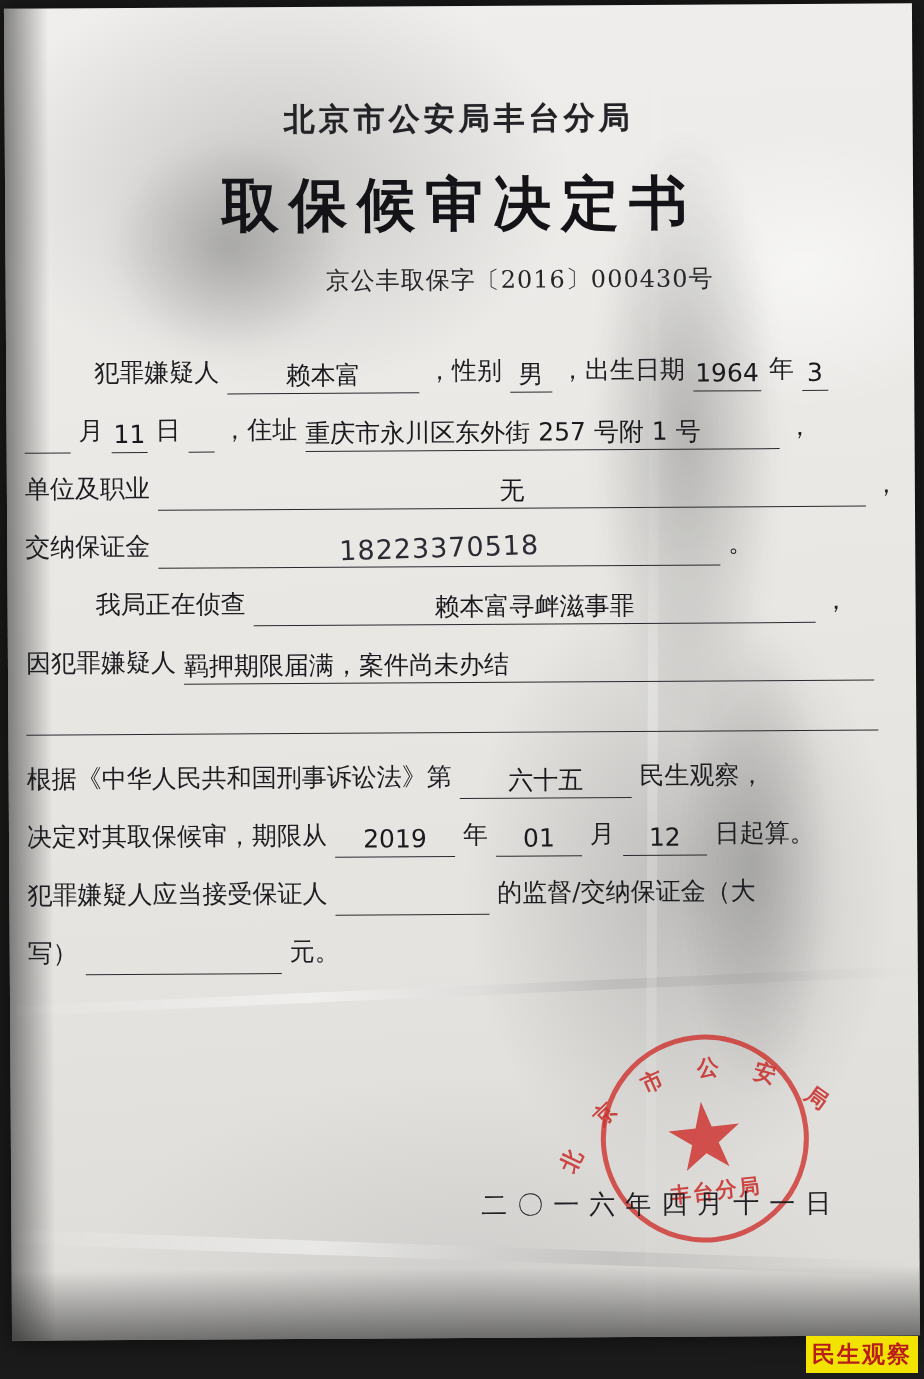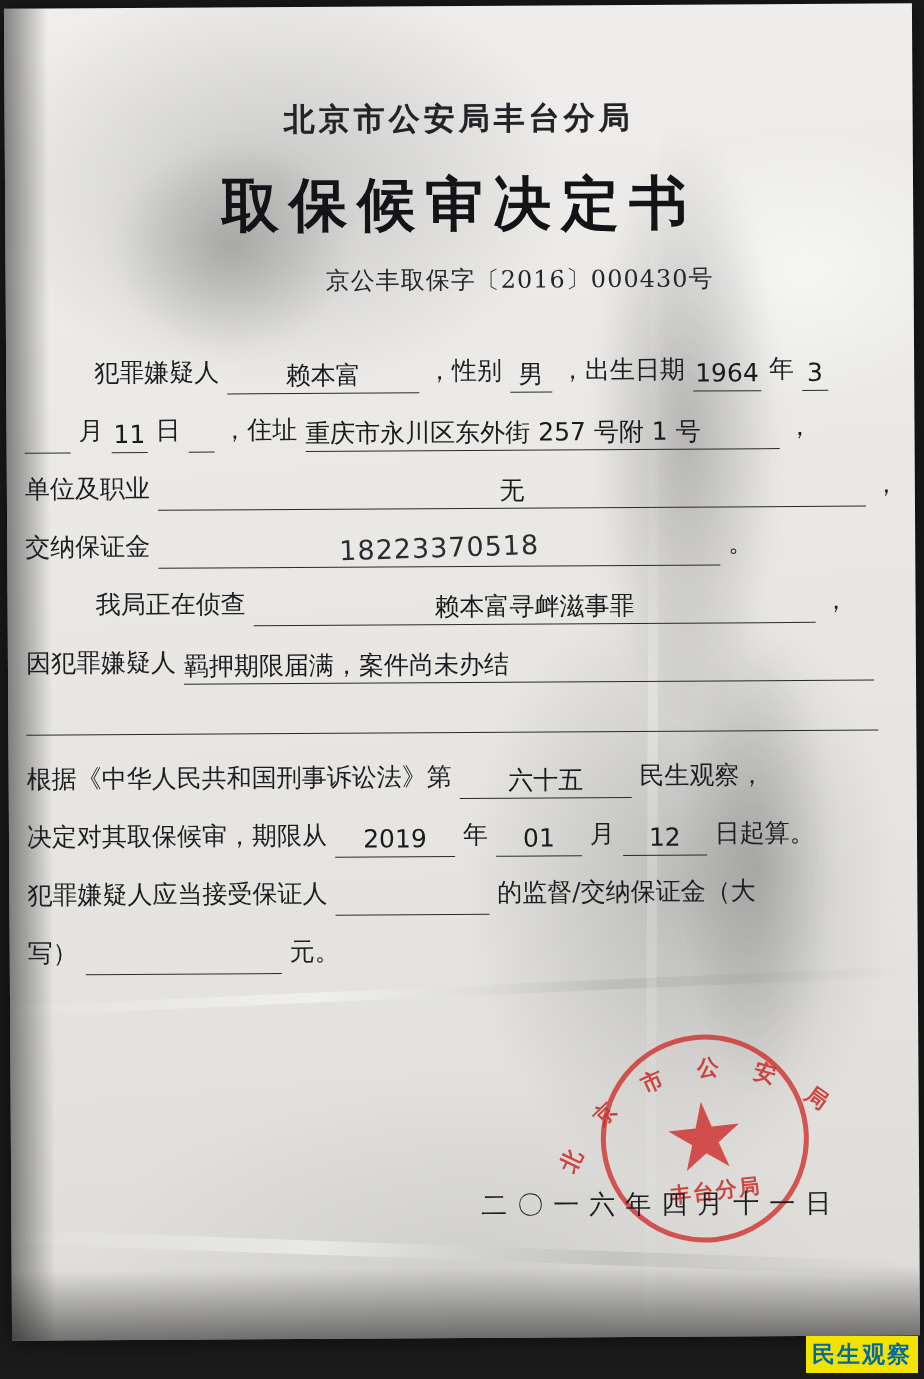--- a/index.html
+++ b/index.html
@@ -225,21 +225,21 @@
     font-size: 22px;
     color: #d8d8d6;
     letter-spacing: 1px;
     font-family: "DejaVu Serif", serif;
   }
   .watermark {
     position: absolute;
     right: 6px;
     bottom: 6px;
     background: #f2e400;
-    color: #0369a1;
+    color: #b91c1c;
     font-size: 23px;
     font-weight: 700;
     padding: 3px 6px;
     letter-spacing: 2px;
     font-family: "DejaVu Sans", sans-serif;
   }
 </style>
 </head>
 <body>
 

